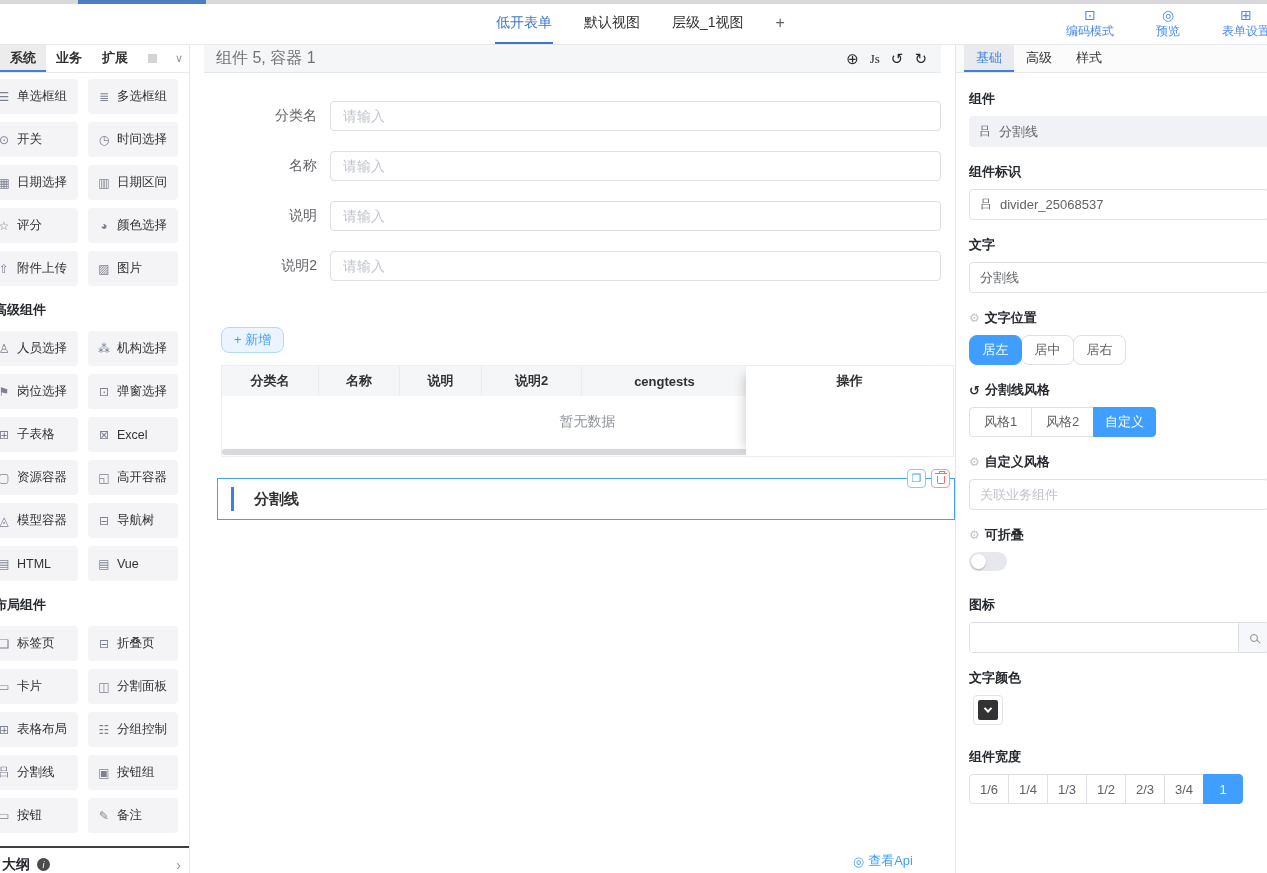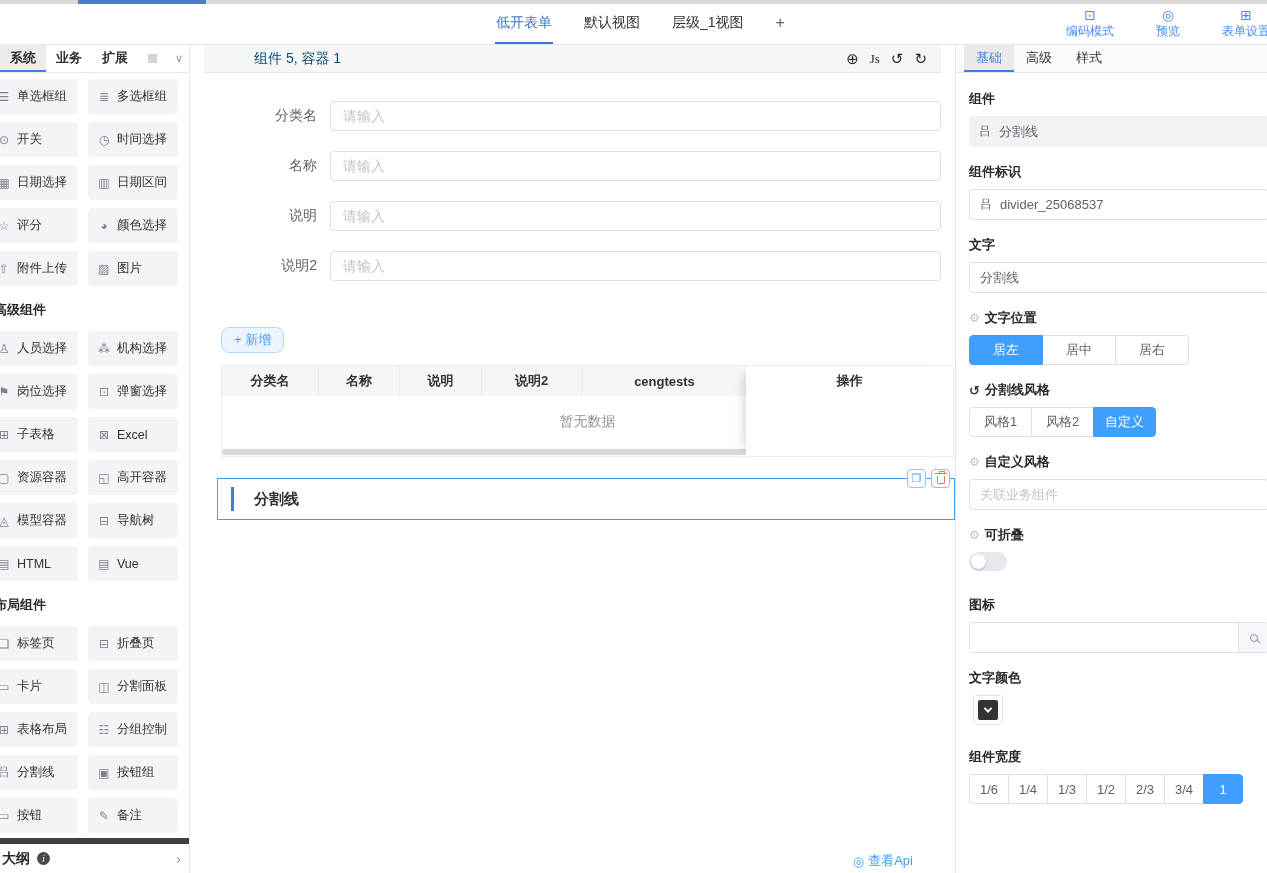--- a/index.html
+++ b/index.html
@@ -31,29 +31,29 @@
   .s-tab { padding:0 10px; display:flex; align-items:center; color:#303133; font-weight:bold; cursor:pointer; border-bottom:2px solid transparent; }
   .s-tab.active { background:#ececec; border-bottom-color:#3b82e0; }
   .s-tab-square { width:9px; height:9px; background:#d4d4d4; align-self:center; margin-left:10px; }
   .s-tab-caret { margin-left:18px; align-self:center; color:#909399; font-size:11px; }
   .palette { padding:6px 0 0 0; }
   .p-row { display:flex; gap:10px; margin:0 0 8px -12px; }
   .p-item { width:90px; height:35px; background:#f4f4f7; border-radius:4px; display:flex; align-items:center; padding:0 0 0 8px; cursor:pointer; }
   .p-icon { width:16px; font-size:12px; color:#7d8290; margin-right:5px; text-align:center; flex:none; }
   .p-label { font-size:12.5px; color:#303133; white-space:nowrap; }
   .p-section { font-size:13px; font-weight:bold; color:#26292e; margin:15px 0 12px -6px; }
-  .sidebar-footer { position:absolute; left:0; bottom:8px; width:100%; height:27px; background:#fff; border-top:6px solid #404040; display:flex; align-items:center; padding:8px 8px 0 2px; }
+  .sidebar-footer { position:absolute; left:0; bottom:0; width:100%; height:27px; background:#fff; border-top:2px solid #404040; display:flex; align-items:center; padding:8px 8px 0 2px; }
   .outline-label { font-size:14px; font-weight:bold; color:#26292e; }
   .info-circle { width:13px; height:13px; border-radius:50%; background:#4a4a4a; color:#fff; font-size:9px; font-style:italic; display:flex; align-items:center; justify-content:center; margin-left:7px; }
   .footer-caret { margin-left:auto; color:#909399; font-size:14px; }
 
   
   .canvas { flex:1; display:flex; flex-direction:column; background:#fff; min-width:0; }
   .canvas-toolbar { height:28px; background:#f5f6f8; border-bottom:1px solid #e4e7ed; display:flex; align-items:center; padding:0 14px 0 12px; }
-  .c-title { font-size:14px; color:#0c4a6e;margin-left:38px; }
+  .c-title { font-size:16px; color:#737373; }
   .c-icons { margin-left:auto; display:flex; align-items:center; gap:11px; color:#26292e; }
   .c-icon { font-size:15px; line-height:1; cursor:pointer; }
   .c-icon.js { font-family:"Liberation Serif",serif; font-size:13px; }
   .canvas-body { flex:1; position:relative; padding:0 0 0 13px; }
 
   .form-row { display:flex; align-items:center; margin-bottom:20px; }
   .form-row:first-child { margin-top:28px; }
   .f-label { width:100px; text-align:right; font-size:14px; color:#606266; flex:none; }
   .f-input { margin-left:13px; width:624px; height:30px; border:1px solid #dcdfe6; border-radius:4px; padding:0 12px; font-size:14px; color:#606266; background:#fff; }
   .f-input::placeholder { color:#c0c4cc; }
@@ -98,21 +98,21 @@
   .readonly-field { width:300px; height:31px; background:#f0f2f5; border-radius:4px; display:flex; align-items:center; padding:0 10px; font-size:13px; color:#606266; gap:8px; }
   .i-input-wrap { width:300px; height:31px; border:1px solid #dcdfe6; border-radius:4px; background:#fff; display:flex; align-items:center; padding:0 10px; gap:8px; }
   .i-input-wrap input { border:none; outline:none; flex:1; font-size:13px; color:#606266; background:transparent; min-width:0; }
   .i-input-wrap input::placeholder { color:#c0c4cc; }
   .field-glyph { color:#606266; font-size:12px; flex:none; }
   .seg-group { display:inline-flex; }
   .seg-btn { height:30px; display:flex; align-items:center; justify-content:center; border:1px solid #dcdfe6; margin-left:-1px; background:#fff; font-size:13px; color:#606266; cursor:pointer; }
   .seg-btn:first-child { border-radius:4px 0 0 4px; margin-left:0; }
   .seg-btn:last-child { border-radius:0 4px 4px 0; }
   .seg-btn.active { background:#409eff; border-color:#409eff; color:#fff; z-index:1; }
-  .seg-55 .seg-btn { width:74px; }
+  .seg-55 .seg-btn { width:53px;border-radius:8px; }
   .seg-63 .seg-btn { width:63px; }
   .seg-40 .seg-btn { width:40px; }
   .toggle-group { margin-bottom:25px; }
   .toggle { width:38px; height:19px; border-radius:10px; background:#e6e8ee; position:relative; cursor:pointer; margin-top:3px; }
   .toggle::after { content:""; position:absolute; left:2px; top:2px; width:15px; height:15px; border-radius:50%; background:#fff; box-shadow:0 1px 2px rgba(0,0,0,.25); }
   .search-input-wrap { width:300px; height:31px; border:1px solid #dcdfe6; border-radius:4px; background:#fff; display:flex; align-items:stretch; overflow:hidden; }
   .search-input-wrap input { border:none; outline:none; flex:1; padding:0 10px; font-size:13px; color:#606266; }
   .search-append { width:30px; background:#f5f7fa; border-left:1px solid #dcdfe6; display:flex; align-items:center; justify-content:center; cursor:pointer; }
   .icon-search { width:8px; height:8px; border:1px solid #8a8f99; border-radius:50%; position:relative; }
   .icon-search::after { content:""; position:absolute; width:5px; height:1px; background:#8a8f99; transform:rotate(45deg); right:-4px; bottom:-1px; }

